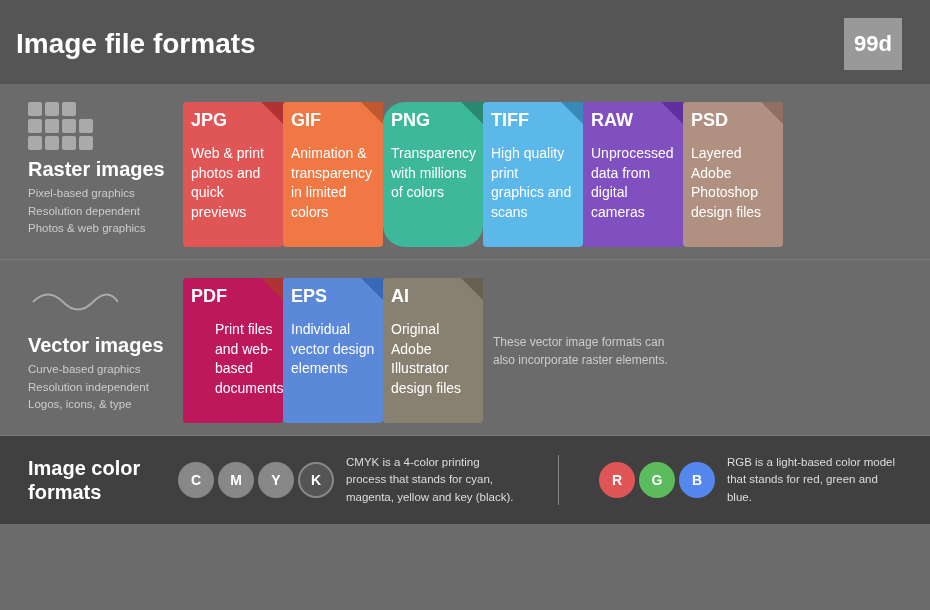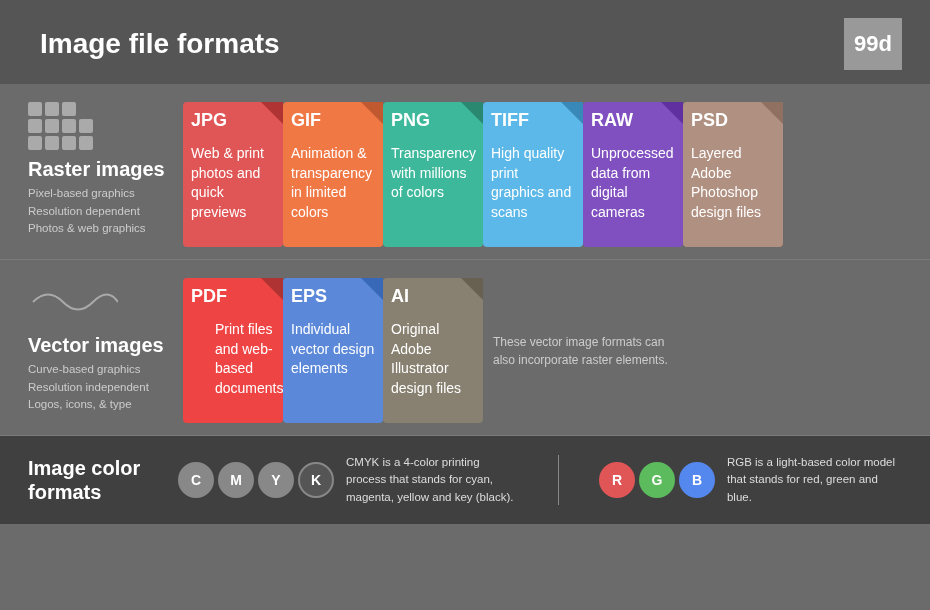--- a/index.html
+++ b/index.html
@@ -8,21 +8,21 @@
       height: 610px;
       background: #6b6b6b;
       font-family: Arial, sans-serif;
       color: #fff;
       overflow: hidden;
     }
 
     
     .header {
       background: #555555;
-      padding: 18px 28px 14px 40px;
+      padding: 18px 28px 14px 16px;
       display: flex;
       align-items: center;
       justify-content: space-between;
     }
     .header-title {
       font-size: 28px;
       font-weight: bold;
       color: #fff;
     }
     .logo-99d {
@@ -145,33 +145,33 @@
       margin-top: 4px;
     }
 
     
     .jpg { background: #e05555; }
     .jpg .fold::before { border-color: transparent #b03333 transparent transparent; }
 
     .gif { background: #f07845; }
     .gif .fold::before { border-color: transparent #c05830 transparent transparent; }
 
-    .png { background: #3db89b; }
+    .png { background: #3db89b; border-radius: 22px; }
     .png .fold::before { border-color: transparent #2a8870 transparent transparent; }
 
     .tiff { background: #5bb8e8; }
     .tiff .fold::before { border-color: transparent #3888b8 transparent transparent; }
 
     .raw { background: #8050c0; }
     .raw .fold::before { border-color: transparent #6030a0 transparent transparent; }
 
     .psd { background: #b09080; }
     .psd .fold::before { border-color: transparent #907060 transparent transparent; }
 
-    .pdf { background: #ef4444; padding-left: 32px; }
+    .pdf { background: #be185d; padding-left: 32px; }
     .pdf .fold::before { border-color: transparent #b03333 transparent transparent; }
 
     .eps { background: #5b88d8; }
     .eps .fold::before { border-color: transparent #3868b8 transparent transparent; }
 
     .ai { background: #888070; }
     .ai .fold::before { border-color: transparent #686050 transparent transparent; }
 
     .vector-note {
       font-size: 12px;

